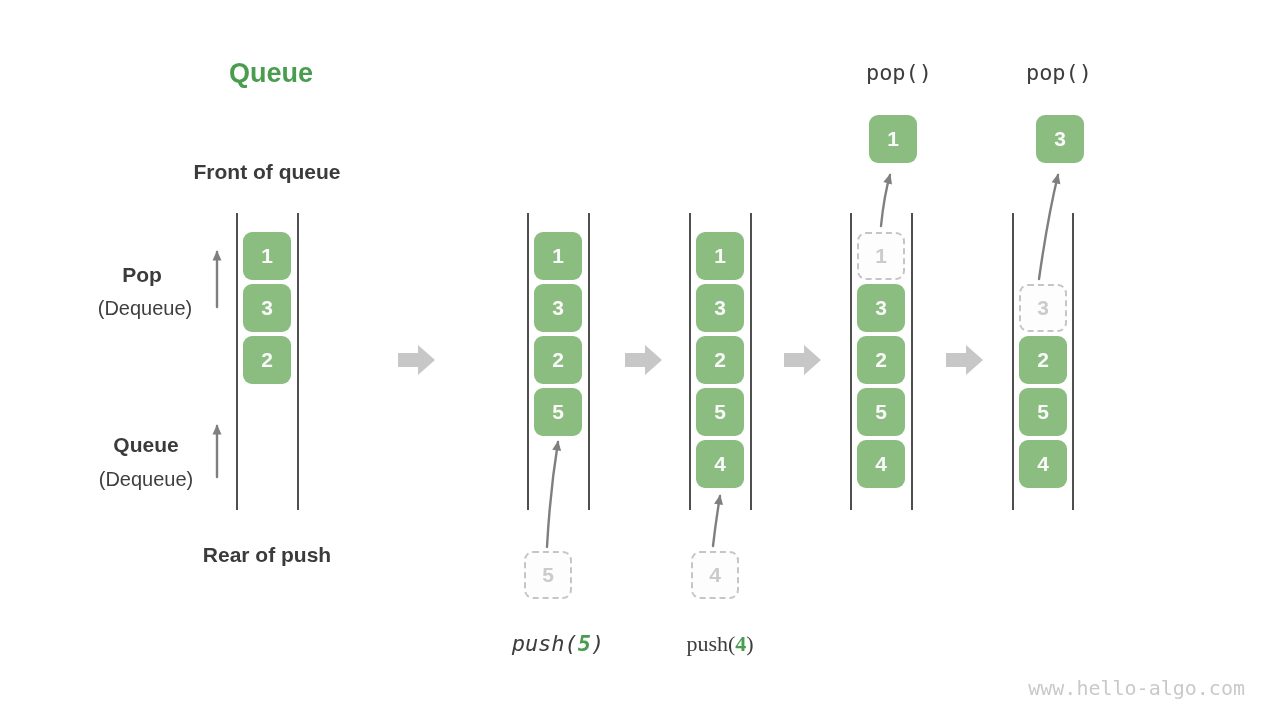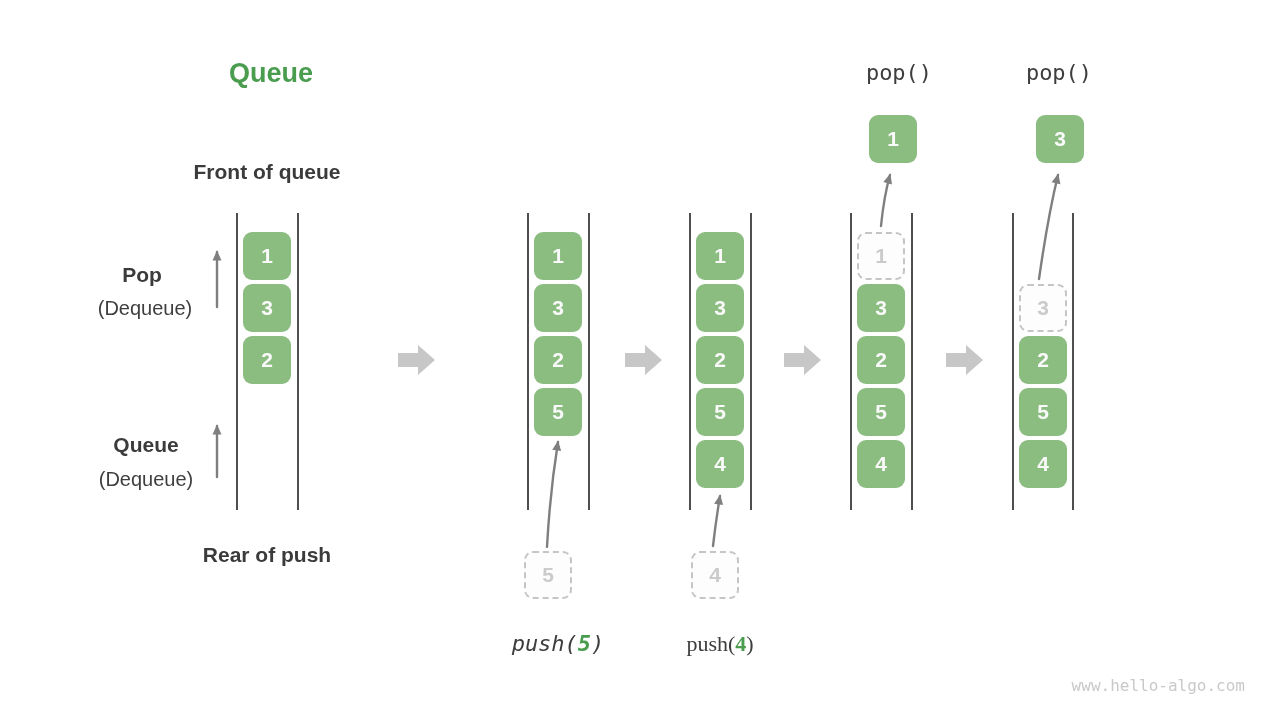--- a/index.html
+++ b/index.html
@@ -32,21 +32,21 @@
     display:flex; align-items:center; justify-content:center;
     font-size:21px; font-weight:600; box-sizing:border-box;
   }
   .box.solid { background:#8bbd81; color:#fafafa; }
   .box.ghost {
     background:#fdfdfd; border:2px dashed #c5c5c5; color:#cbcbcb;
   }
 
   .watermark {
     font-family:"DejaVu Sans Mono","Liberation Mono",monospace;
-    font-size:16px; color:#c9c9c9; white-space:nowrap;
+    font-size:20px; color:#c9c9c9; white-space:nowrap;
   }
 
   svg.overlay { position:absolute; left:0; top:0; pointer-events:none; }
   .thin-arrow { fill:none; stroke:#7f7f7f; stroke-width:2.4; stroke-linecap:round; }
   .block-arrow { fill:#c7c7c7; }
 </style>
 </head>
 <body>
 
 <div class="canvas">

